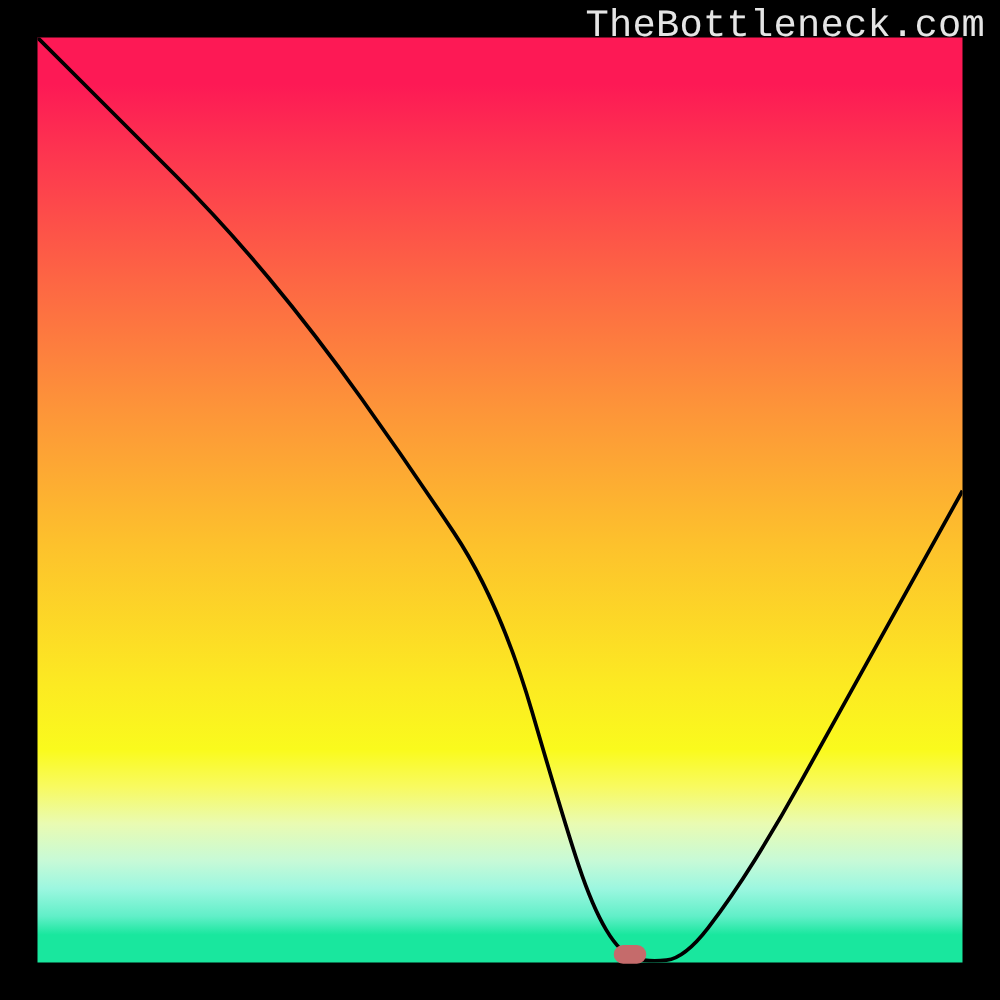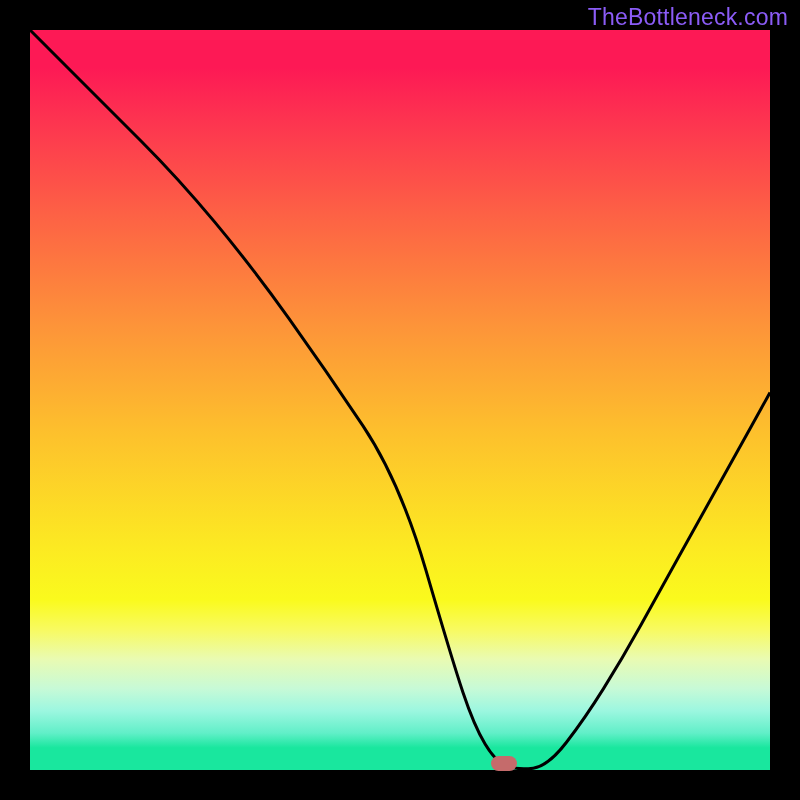--- a/index.html
+++ b/index.html
@@ -46,23 +46,23 @@
     position: absolute;
     left: 0;
     top: 0;
     width: 740px;
     height: 740px;
   }
   .attribution {
     position: absolute;
     top: 4px;
     right: 12px;
-    color: #8b5cf6;
-    font-family: Liberation Sans, sans-serif;
-    font-size: 23px;
+    color: #e5e5e5;
+    font-family: Liberation Mono, monospace;
+    font-size: 31px;
     letter-spacing: 0.2px;
   }
   .marker {
     position: absolute;
     width: 26px;
     height: 15px;
     background: #c56b6b;
     border-radius: 8px;
   }
 </style>

